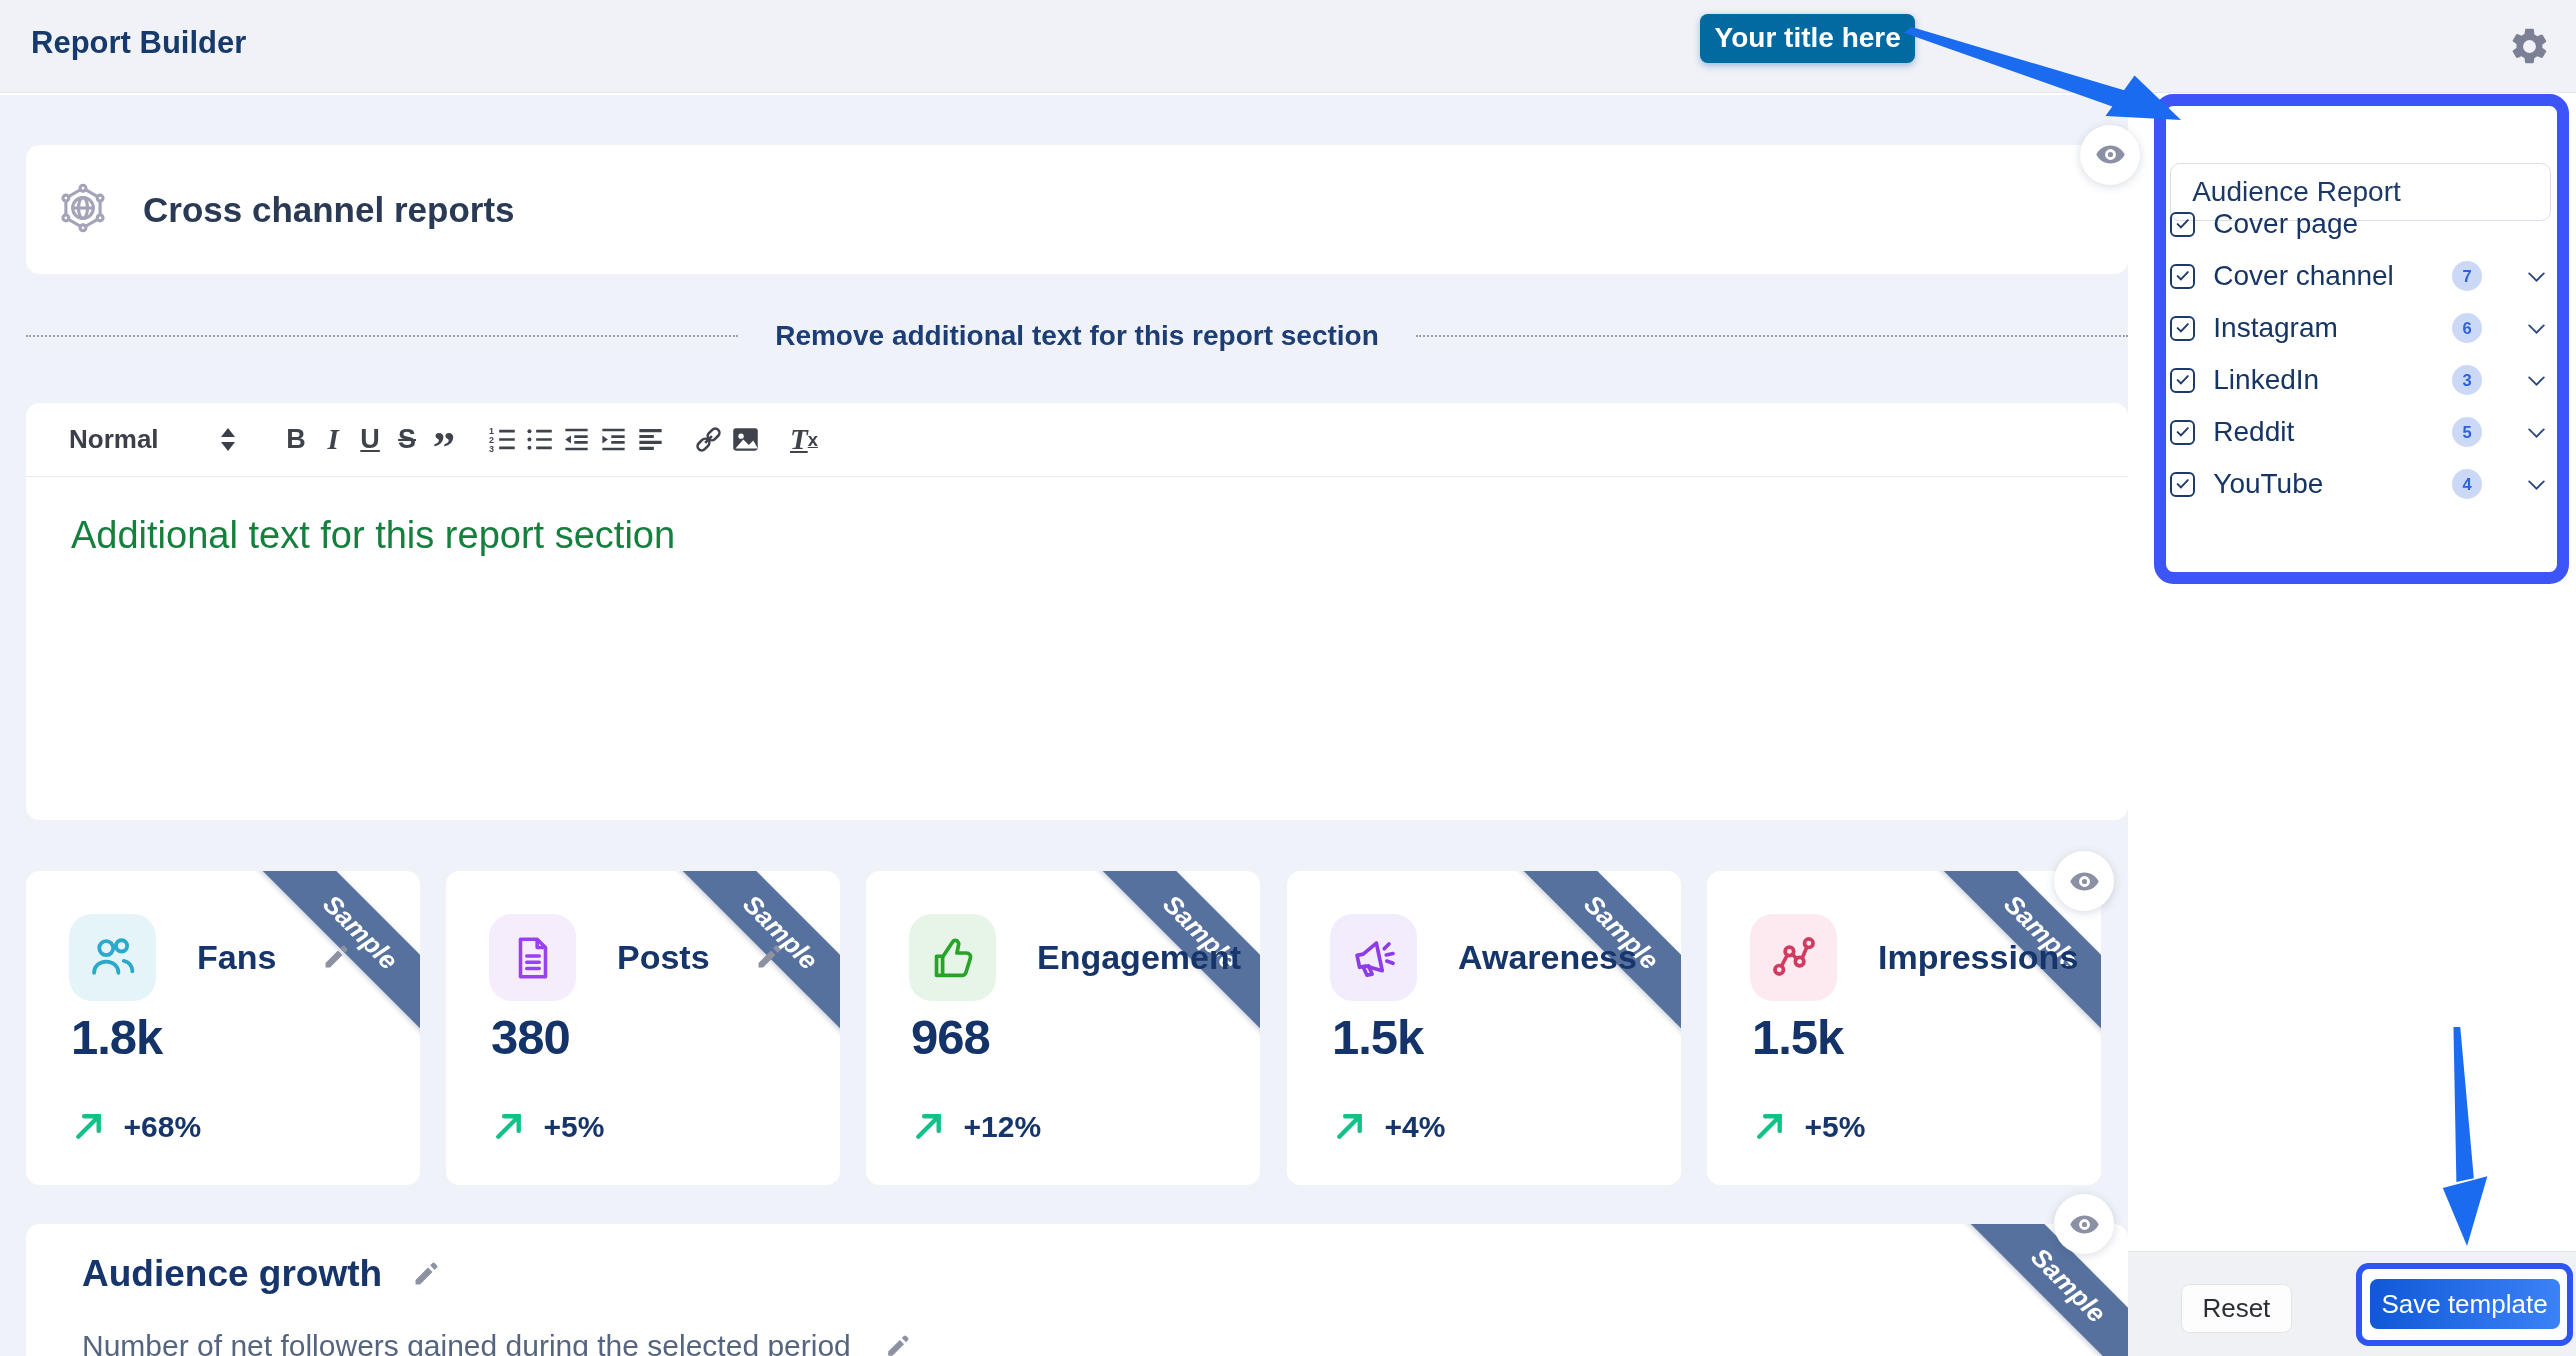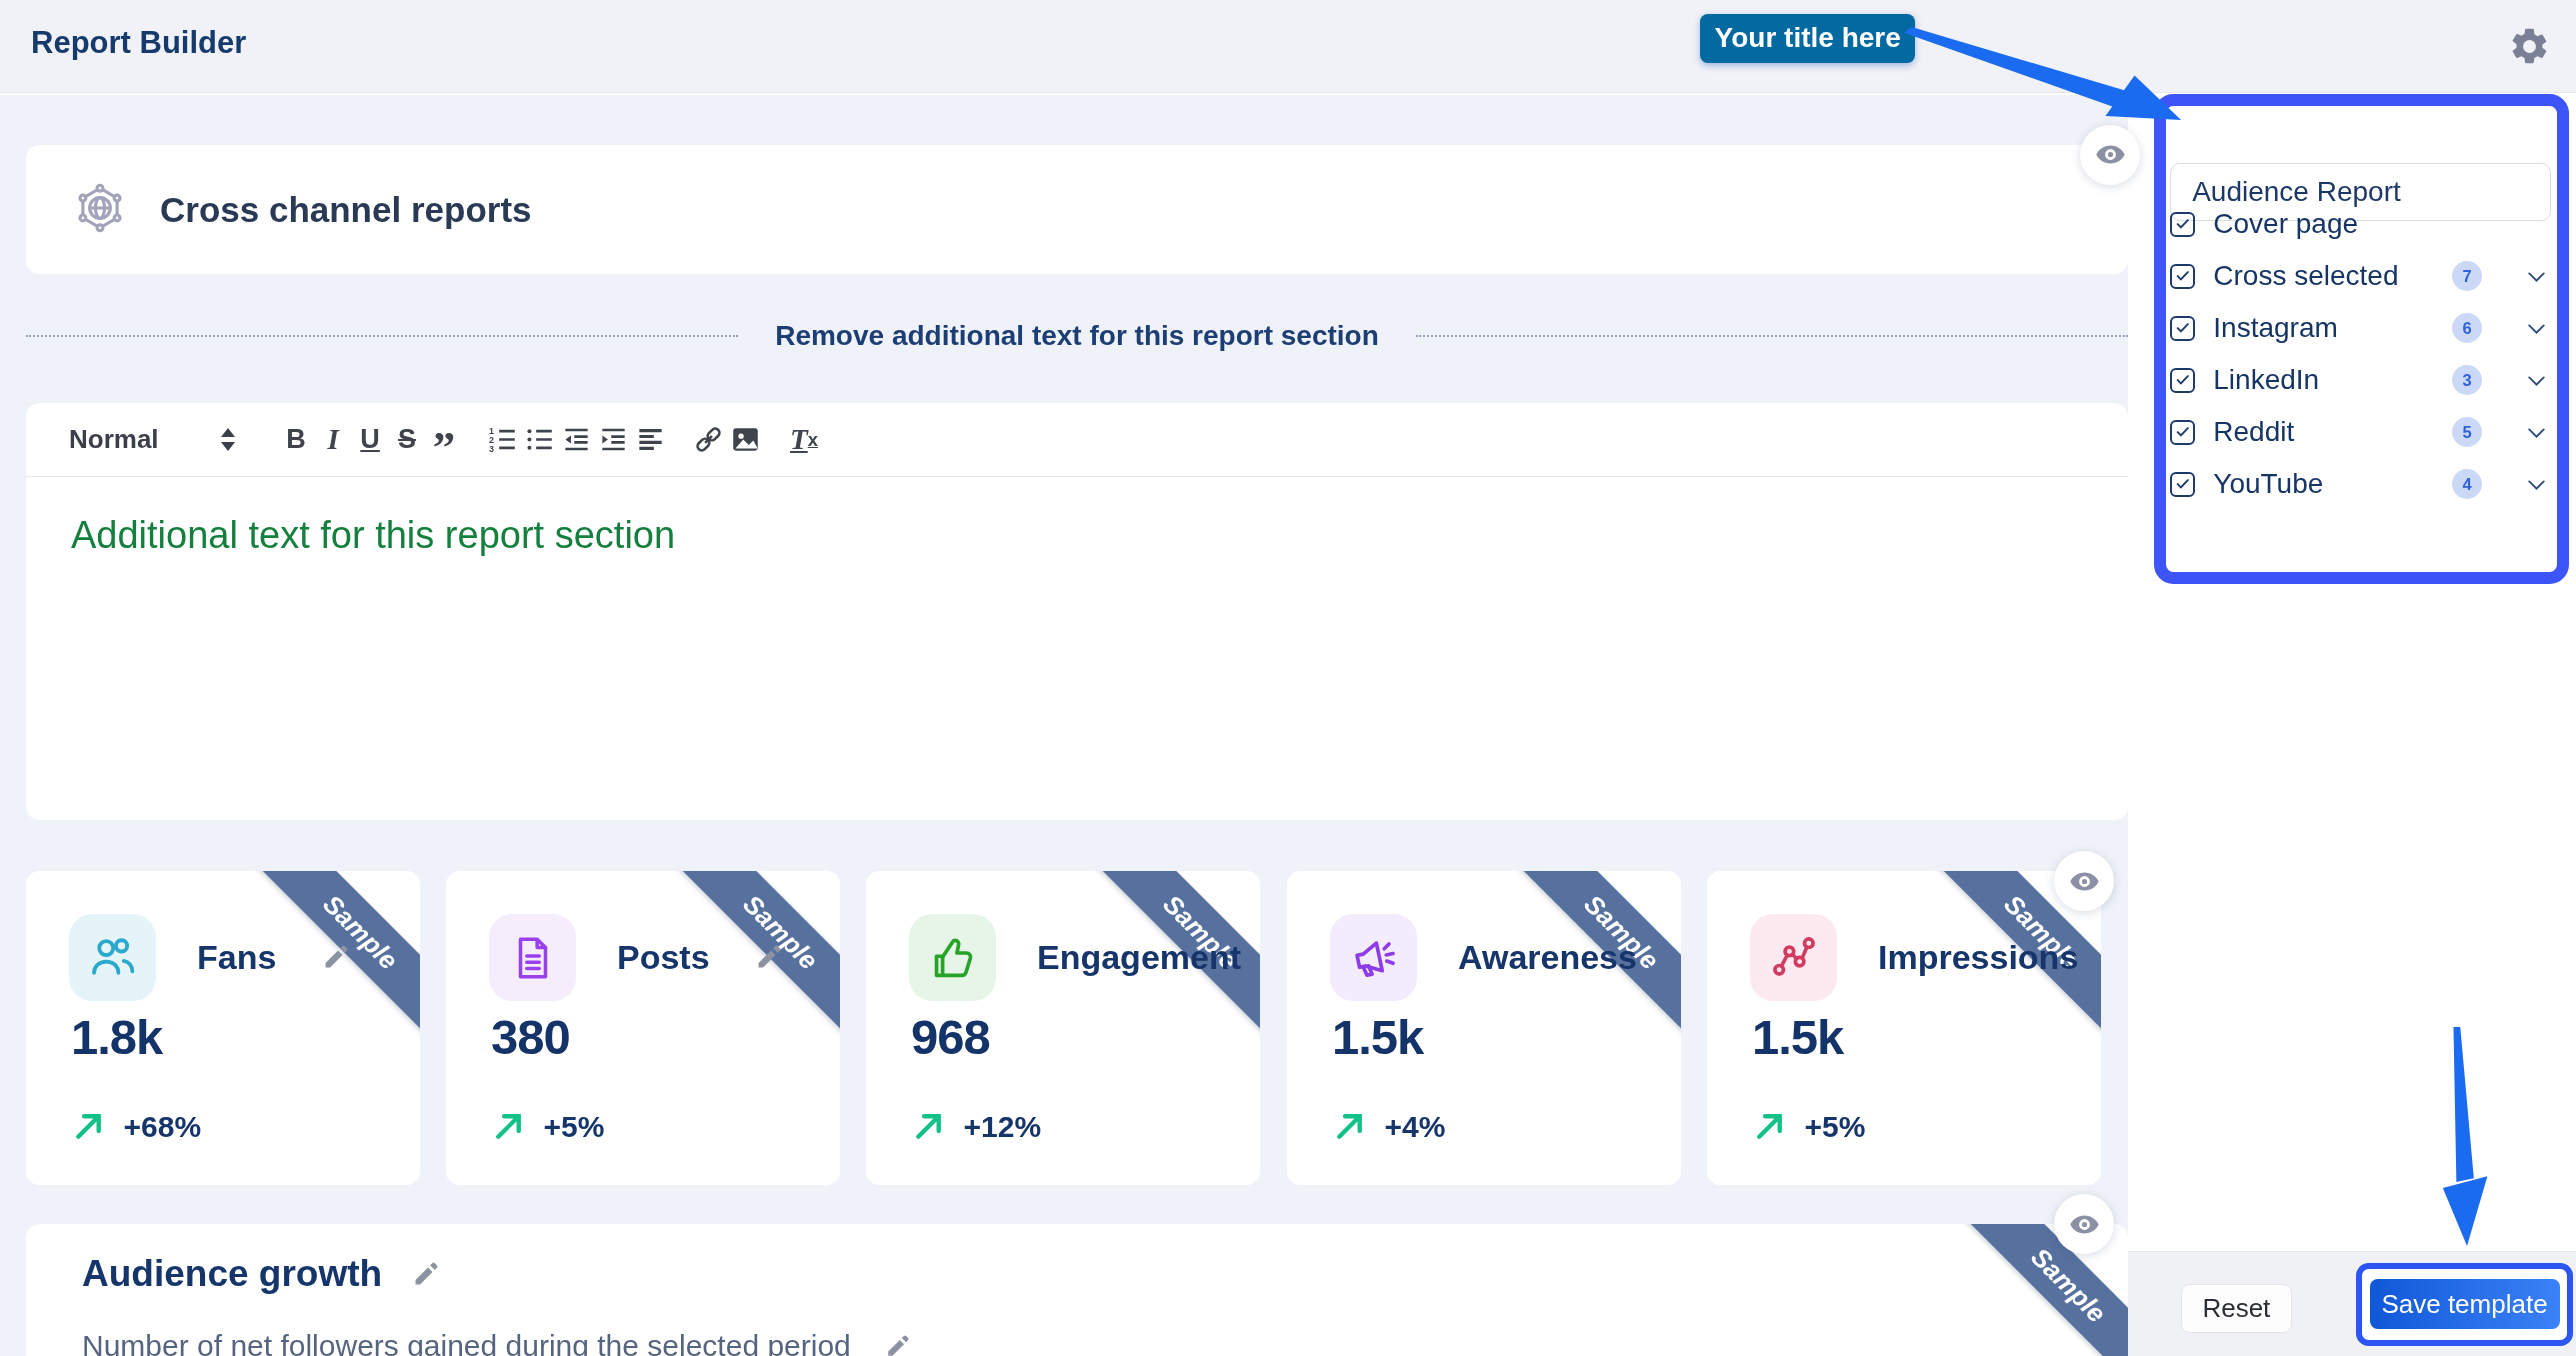--- a/index.html
+++ b/index.html
@@ -14,21 +14,21 @@
   .gear-btn { position:absolute; right:25px; top:25px; width:43px; height:43px; cursor:pointer; }
 
   
   .main-col { position:absolute; left:0; top:95px; width:2128px; height:1261px; background:#eff2f8; }
   .right-col { position:absolute; left:2128px; top:95px; width:448px; height:1261px; background:#ffffff; }
 
   .card { position:absolute; background:#ffffff; border-radius:13.6px; }
 
   
   .cross-card { left:26px; top:50px; width:2102px; height:129px; }
-  .cross-inner { display:flex; align-items:center; height:100%; padding-left:47px; gap:33px; }
+  .cross-inner { display:flex; align-items:center; height:100%; padding-left:30px; gap:33px; }
   .cross-title { font-size:35px; font-weight:700; color:#2a3a55; }
 
   .eye-btn { position:absolute; width:60px; height:60px; border-radius:50%; background:#ffffff;
              box-shadow:0 1.9px 9.7px rgba(40,60,100,.18); display:flex; align-items:center;
              justify-content:center; cursor:pointer; z-index:6; }
 
   
   .divider { position:absolute; left:26px; top:225px; width:2102px; display:flex; align-items:center; gap:37px; }
   .divider .dots { flex:1; border-top:2.9px dotted #97a1b4; height:0; }
   .divider-label { font-size:28px; font-weight:700; color:#1c3e75; cursor:pointer; white-space:nowrap; }
@@ -407,21 +407,21 @@
         <span class="row-label">Cover page</span>
         <span class="row-spacer"></span>
       </div>
 
       <div class="check-row">
         <span class="checkbox">
           <svg viewBox="0 0 24 24" width="17.5" height="17.5" fill="none" stroke="#1d3a6b" stroke-width="2.6" stroke-linecap="round">
               <path d="M5 12.5l4.5 4.5L19 7"></path>
             </svg>
         </span>
-        <span class="row-label">Cross selected</span>
+        <span class="row-label">Cover channel</span>
         <span class="row-spacer"></span>
         <span class="count-badge">7</span>
         <span class="chevron">
           <svg viewBox="0 0 24 24" width="25" height="25" fill="none" stroke="#2f4a7d" stroke-width="1.8" stroke-linecap="round">
               <path d="M5 9l7 7 7-7"></path>
             </svg>
         </span>
       </div>
 
       <div class="check-row">

